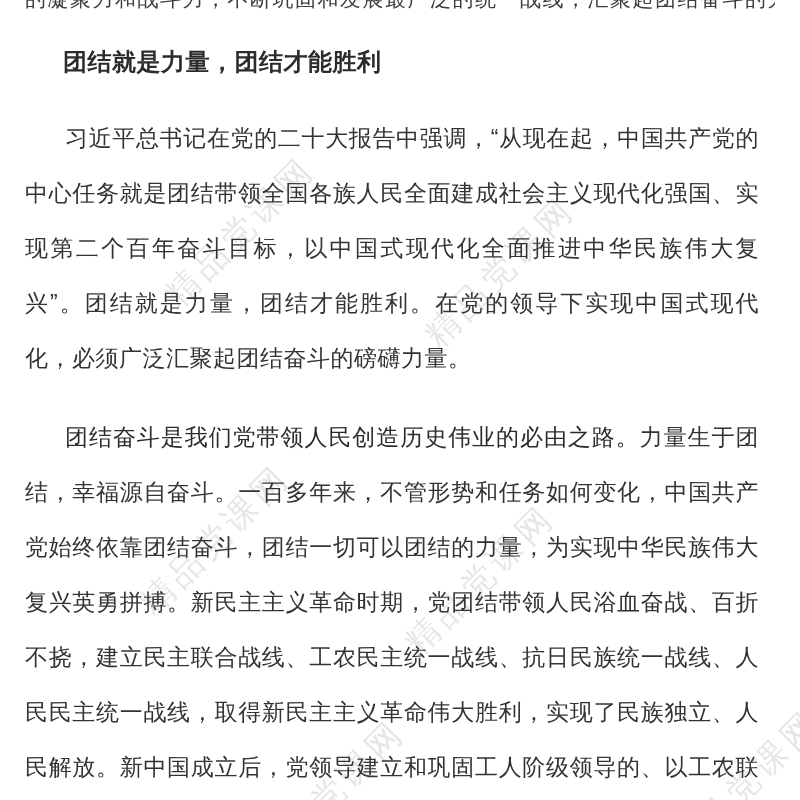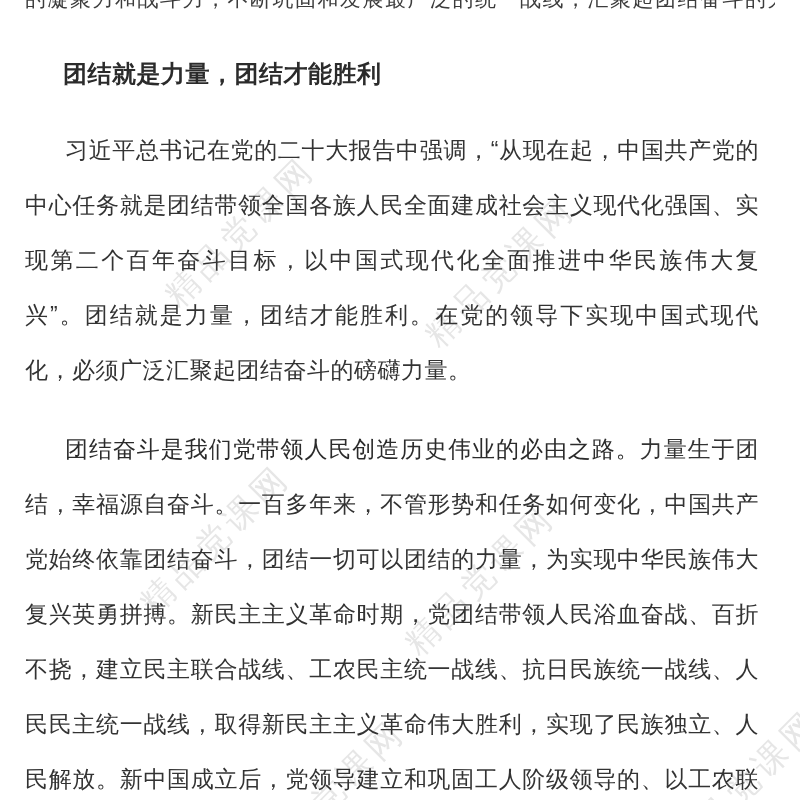--- a/index.html
+++ b/index.html
@@ -31,21 +31,21 @@
     letter-spacing: 5px;
     color: rgba(60, 60, 60, 0.13);
     white-space: nowrap;
     transform: translate(-50%, -50%) rotate(-45deg);
   }
   
   .content {
     position: absolute;
     inset: 0;
     z-index: 1;
-    padding: 46px 25px 0 25px;
+    padding: 34px 25px 0 25px;
     box-sizing: border-box;
     color: #333333;
   }
   .clipped-line {
     position: absolute;
     top: -29px;
     left: 25px;
     right: 25px;
     margin: 0;
     font-size: 21px;

